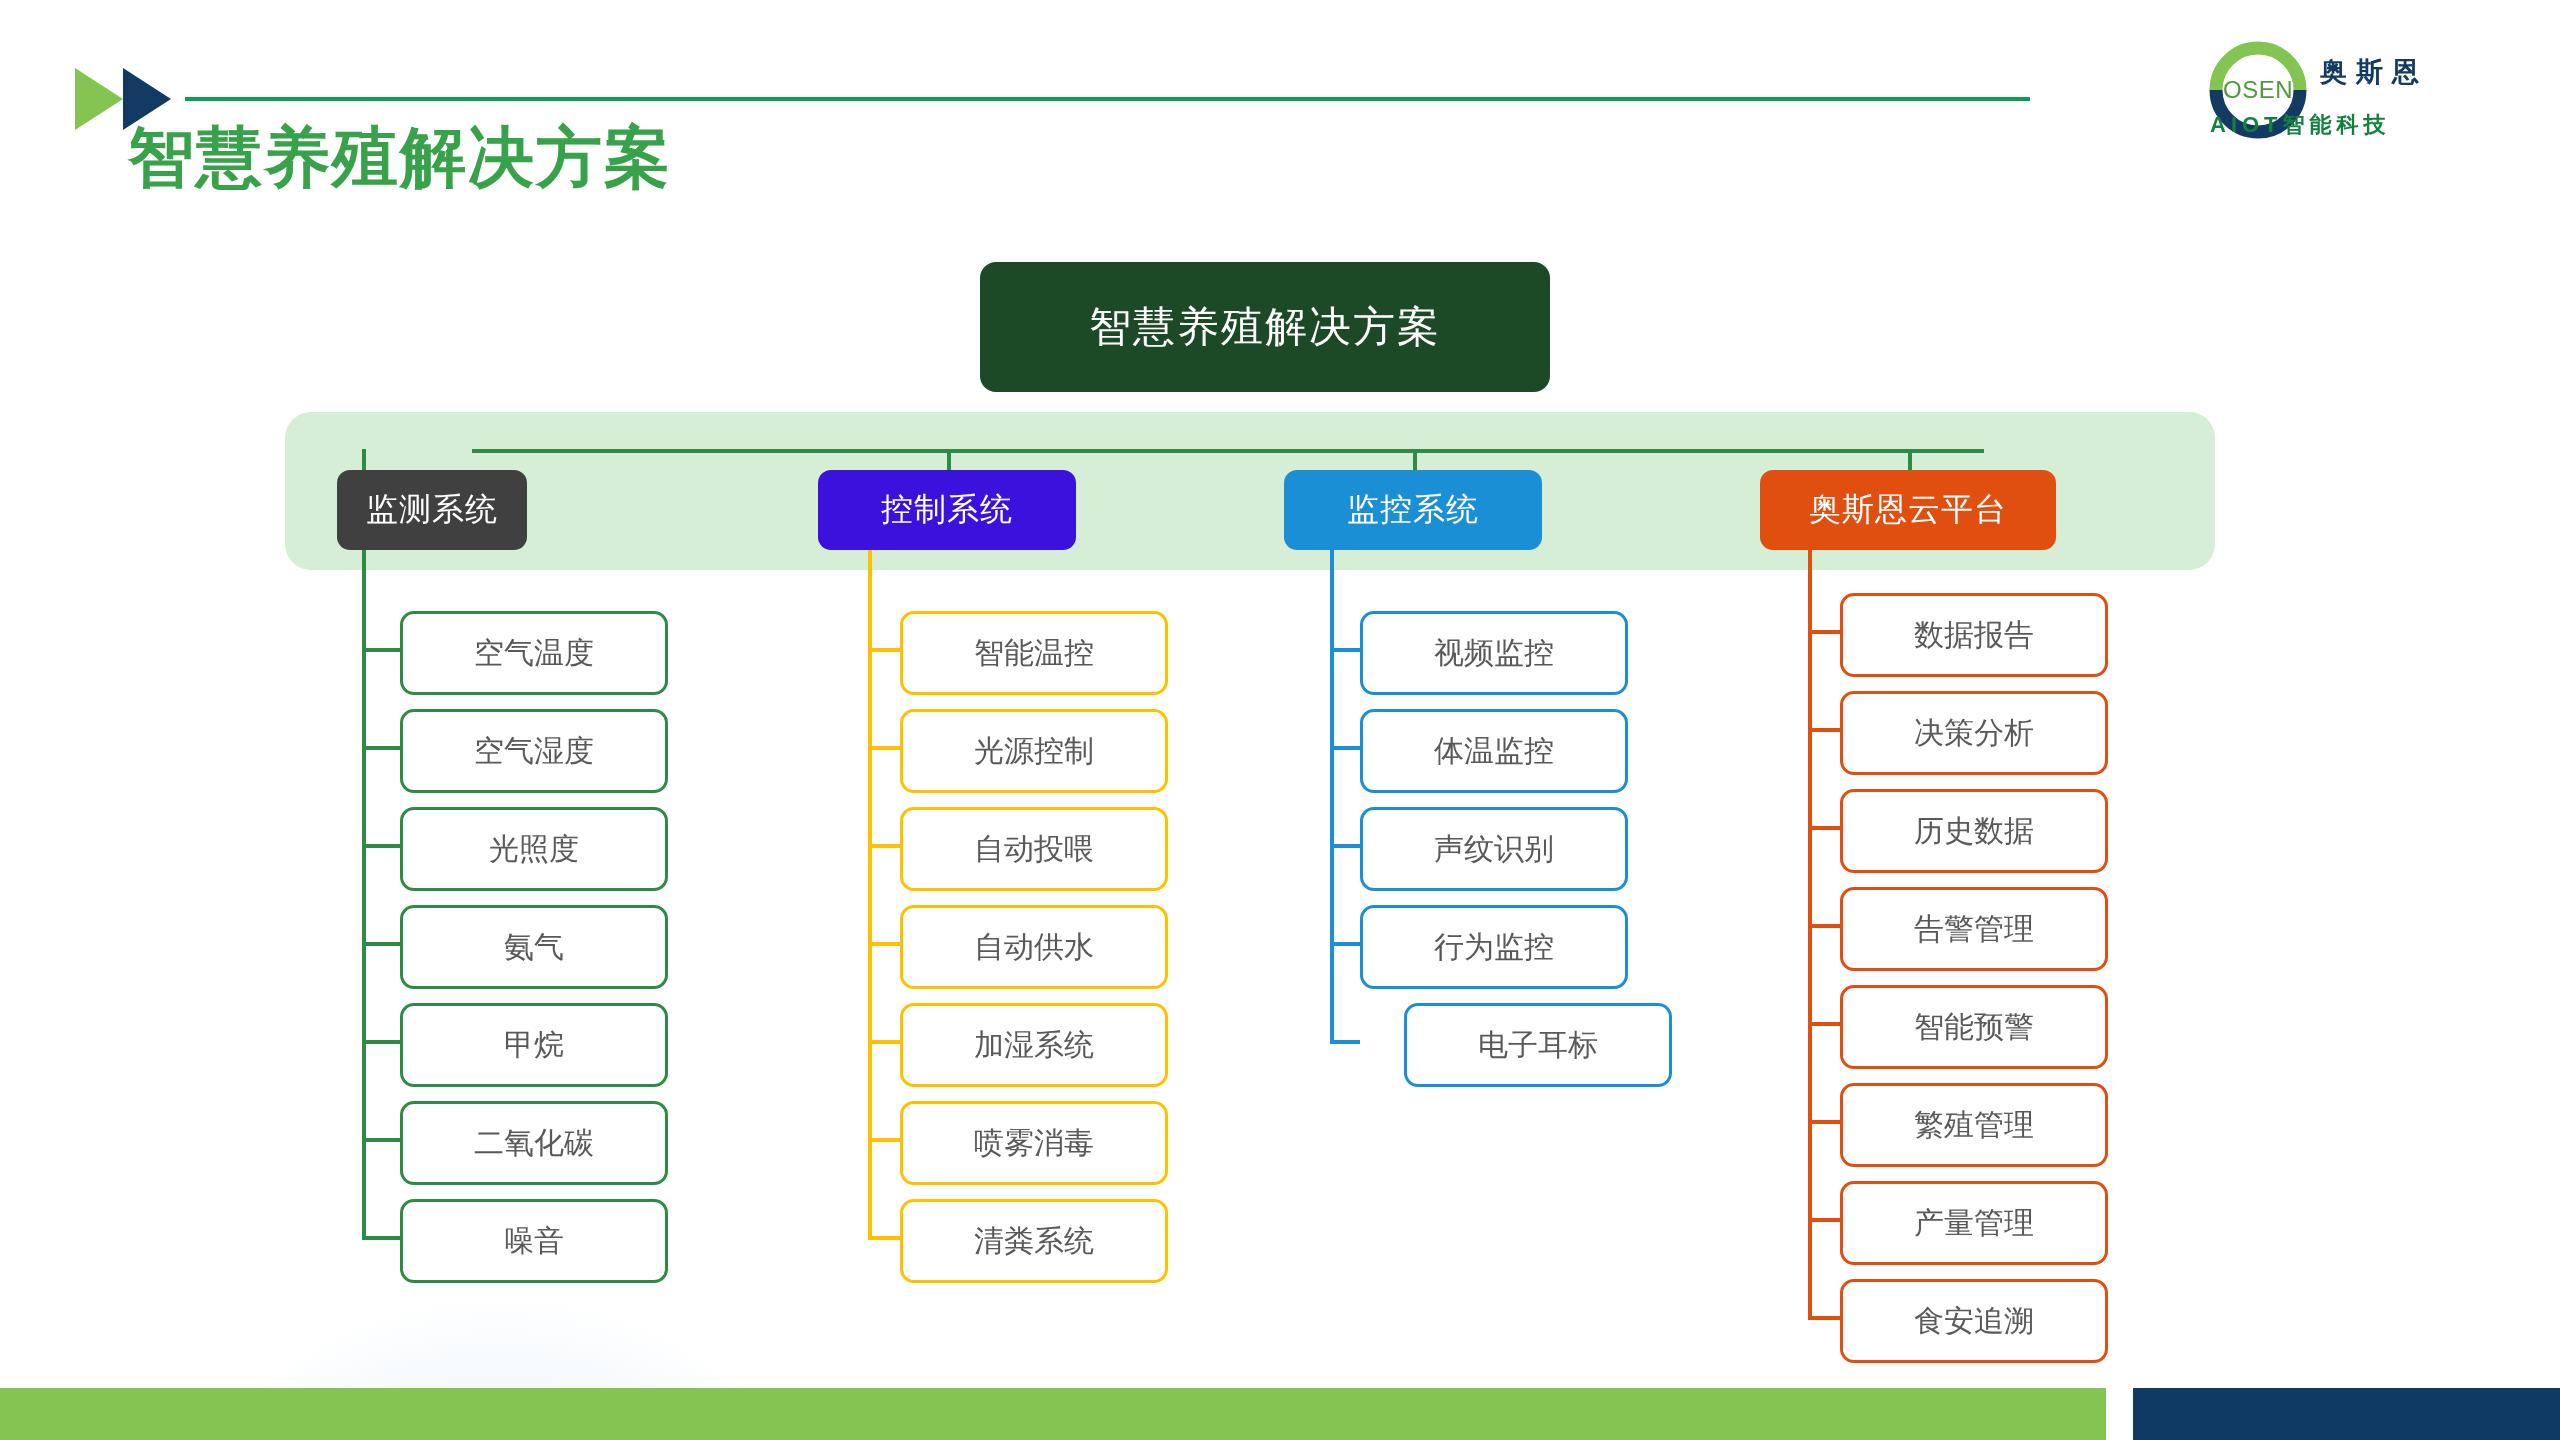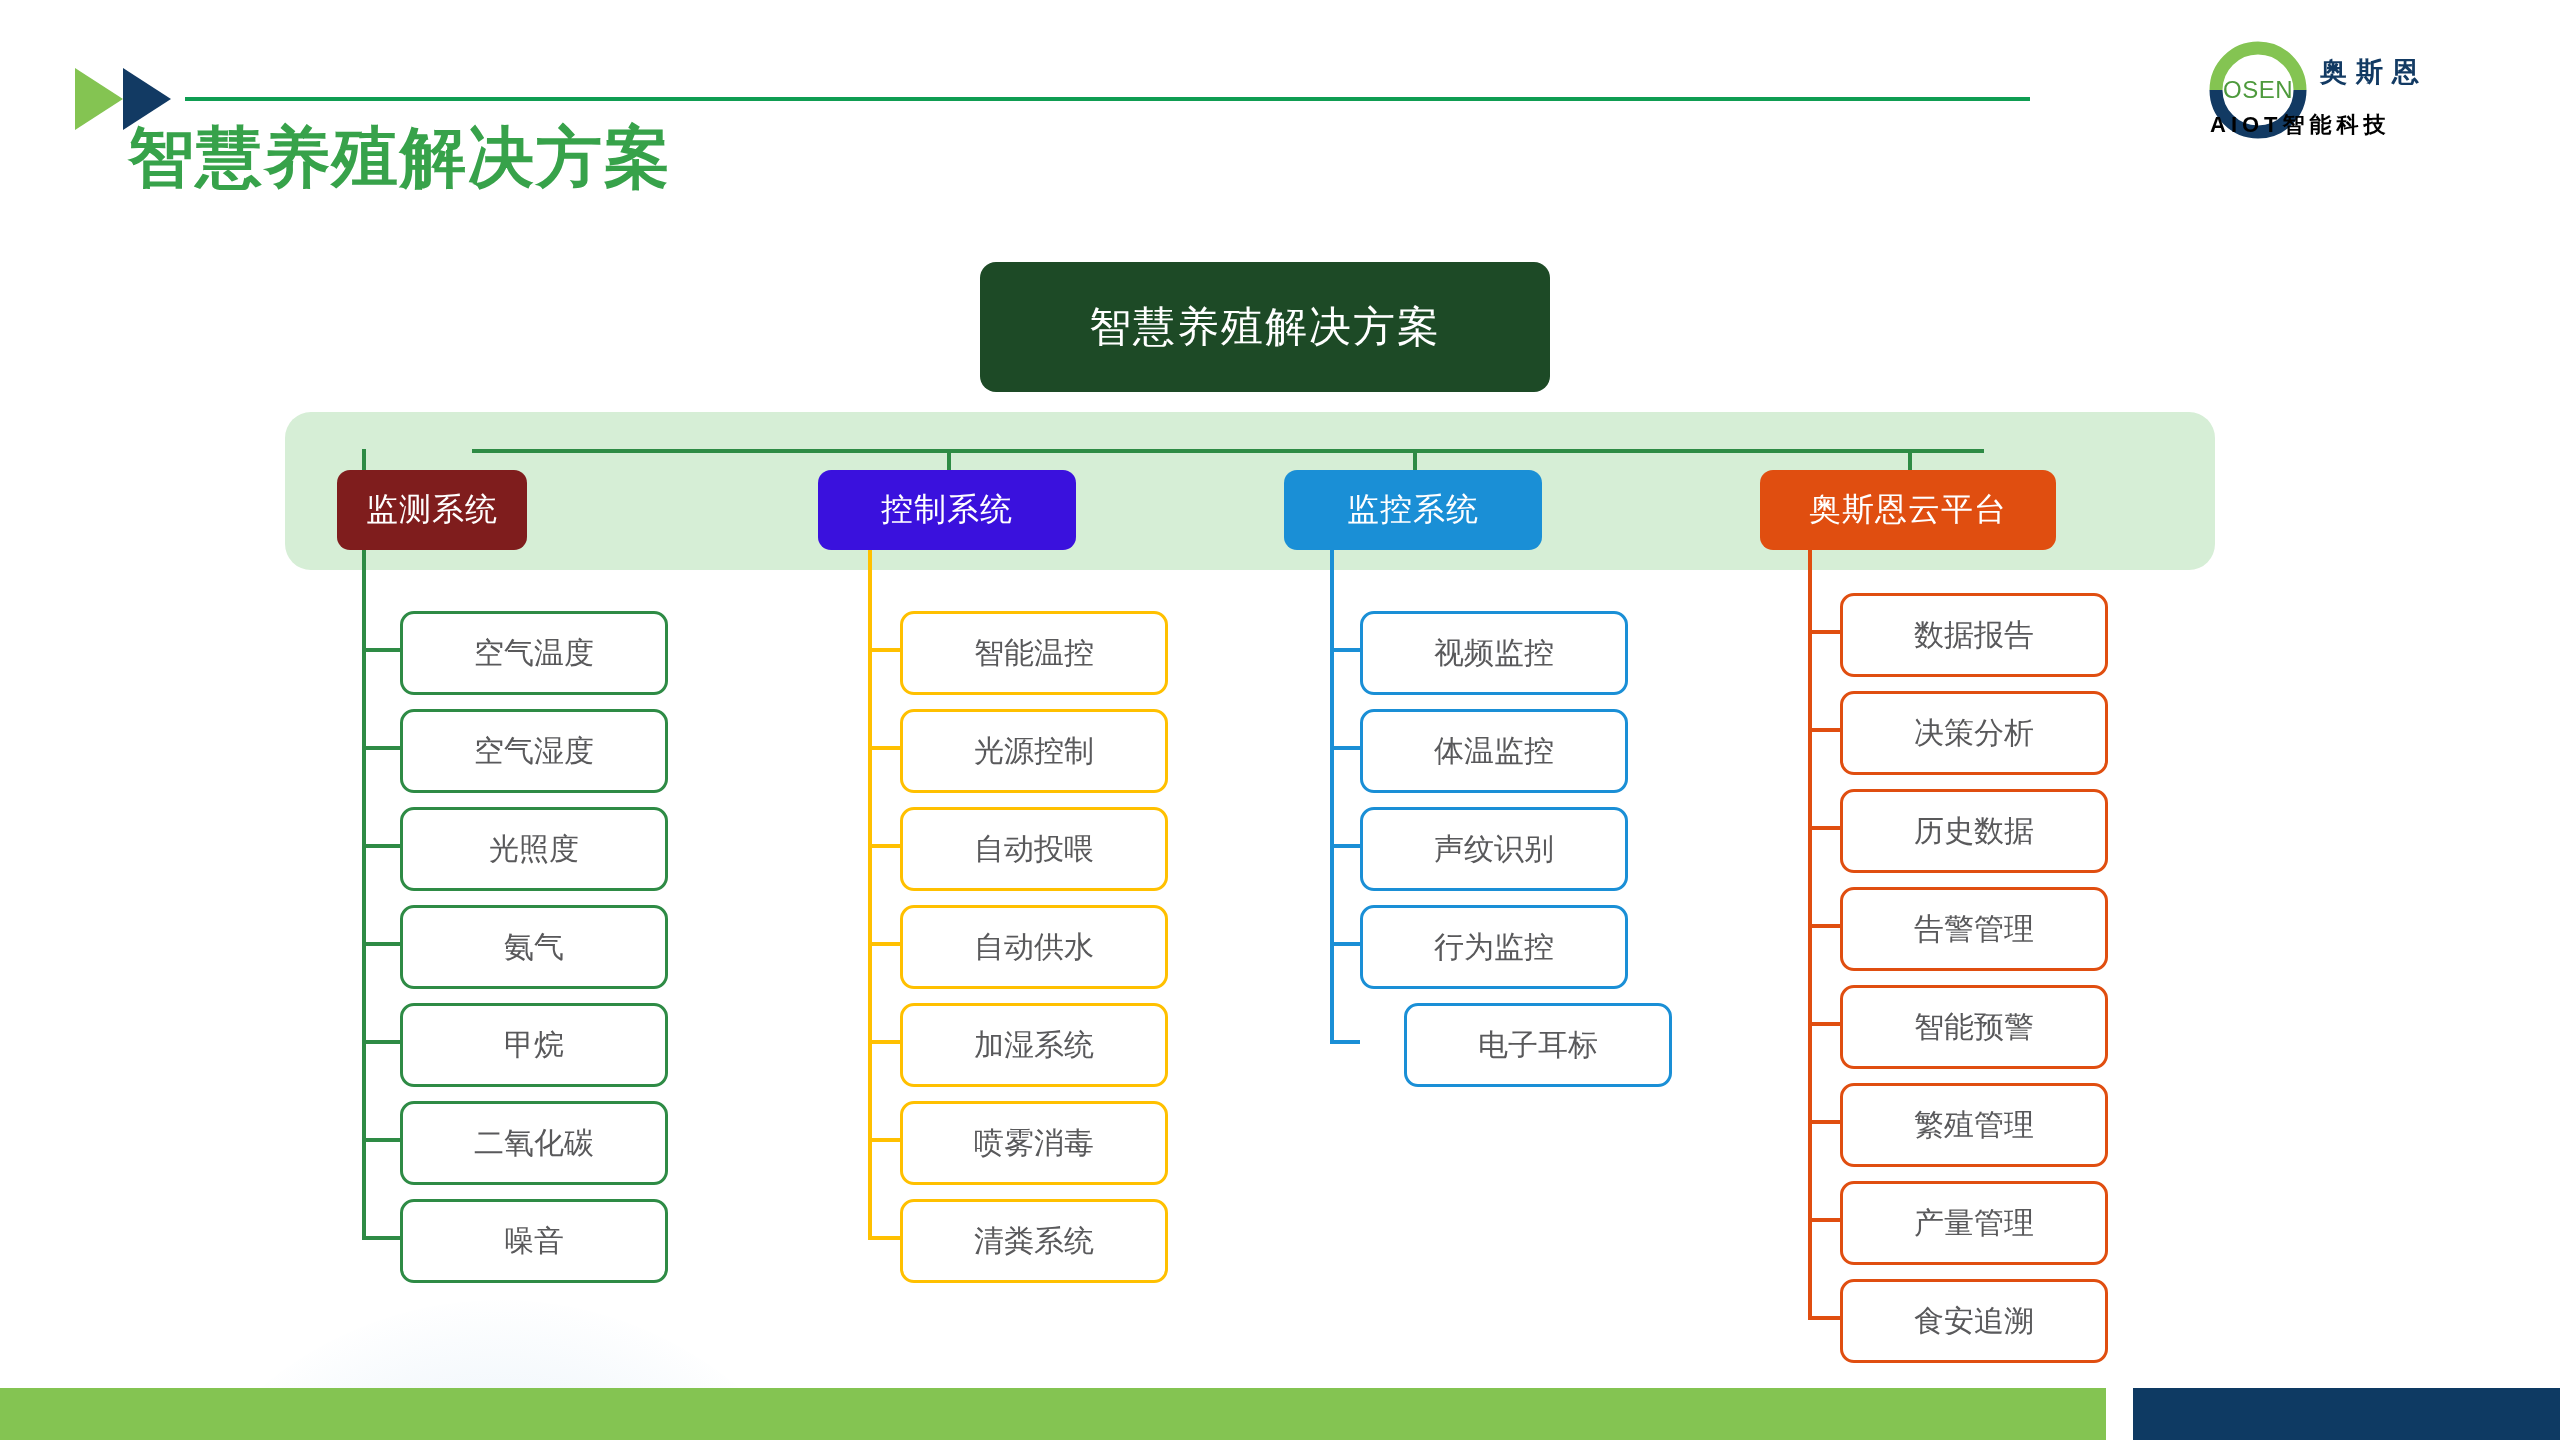--- a/index.html
+++ b/index.html
@@ -33,21 +33,21 @@
 
   
   .brand{position:absolute;right:92px;top:38px;width:260px;height:110px;margin-left:16px;}
   .brand-ring{position:absolute;left:0;top:2px;width:100px;height:100px;}
   .brand-cn{
     position:absolute;left:112px;top:16px;
     font-size:27px;font-weight:bold;color:#123A63;letter-spacing:9px;white-space:nowrap;text-align:right;
   }
   .brand-sub{
     position:absolute;left:2px;top:72px;
-    font-size:22px;font-weight:bold;color:#000000;letter-spacing:5px;white-space:nowrap;
+    font-size:22px;font-weight:bold;color:#15803d;letter-spacing:5px;white-space:nowrap;
   }
 
   
   .root-node{
     position:absolute;left:980px;top:262px;width:570px;height:130px;
     background:#1D4A26;border-radius:16px;
     display:flex;align-items:center;justify-content:center;
     color:#ffffff;font-size:42px;letter-spacing:2px;
   }
 
@@ -110,21 +110,21 @@
 
   <div class="band"></div>
   <div class="root-node">智慧养殖解决方案</div>
   <div class="bus-h"></div>
 
   <div id="diagram-layer">
       <div class="bus-v" style="left: 362px; height: 22px;"></div>
       <div class="bus-v" style="left: 947px; height: 22px;"></div>
       <div class="bus-v" style="left: 1413px; height: 22px;"></div>
       <div class="bus-v" style="left: 1908px; height: 22px;"></div>
-      <div class="cat" style="left: 337px; width: 190px; background: #7f1d1d;">监测系统</div>
+      <div class="cat" style="left: 337px; width: 190px; background: #404040;">监测系统</div>
       <div class="trunk" style="left: 362px; top: 550px; height: 688px; background: rgb(46, 139, 69);"></div>
       <div class="stub" style="left: 362px; top: 648px; width: 38px; background: rgb(46, 139, 69);"></div>
       <div class="leaf" style="left: 400px; top: 611px; width: 262px; border-color: rgb(46, 139, 69);">空气温度</div>
       <div class="stub" style="left: 362px; top: 746px; width: 38px; background: rgb(46, 139, 69);"></div>
       <div class="leaf" style="left: 400px; top: 709px; width: 262px; border-color: rgb(46, 139, 69);">空气湿度</div>
       <div class="stub" style="left: 362px; top: 844px; width: 38px; background: rgb(46, 139, 69);"></div>
       <div class="leaf" style="left: 400px; top: 807px; width: 262px; border-color: rgb(46, 139, 69);">光照度</div>
       <div class="stub" style="left: 362px; top: 942px; width: 38px; background: rgb(46, 139, 69);"></div>
       <div class="leaf" style="left: 400px; top: 905px; width: 262px; border-color: rgb(46, 139, 69);">氨气</div>
       <div class="stub" style="left: 362px; top: 1040px; width: 38px; background: rgb(46, 139, 69);"></div>

